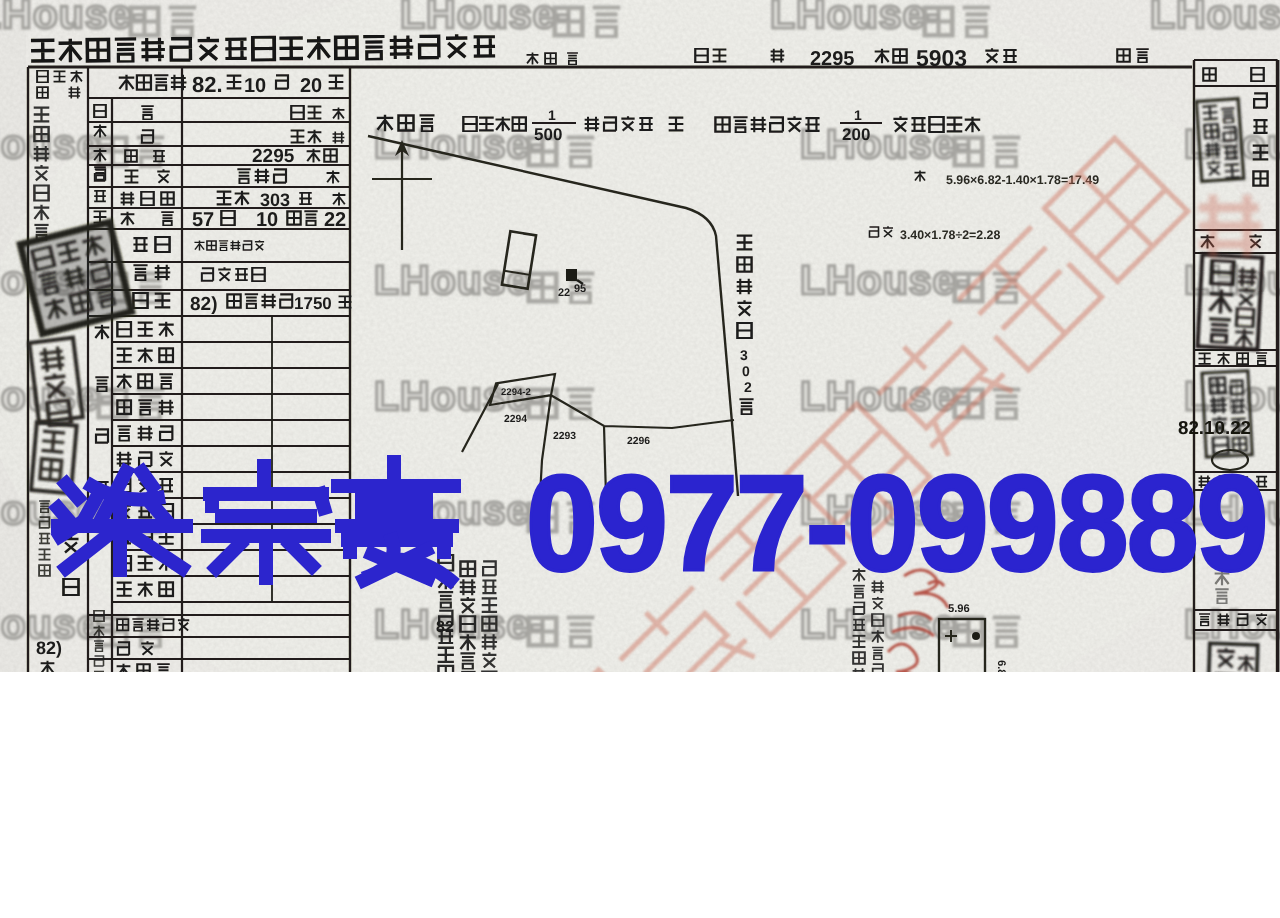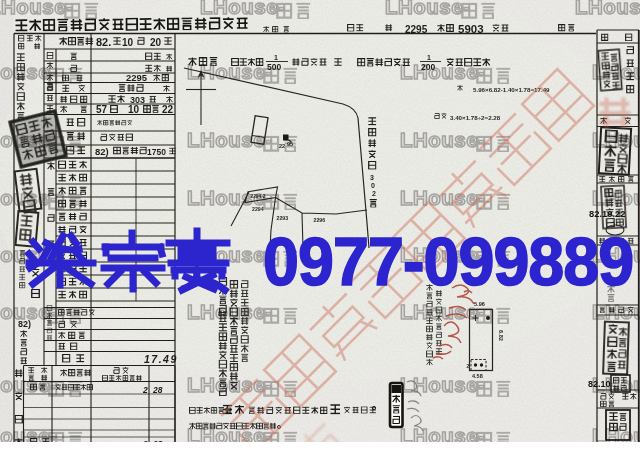--- a/index.html
+++ b/index.html
@@ -1,12 +1,12 @@
 <!DOCTYPE html>
-<html><head><meta charset="utf-8"><style>html,body{margin:0;padding:0}#pg{position:relative;width:640px;height:442px;background:#f1f0ec;overflow:hidden}</style></head><body>
+<html><head><meta charset="utf-8"><style>html,body{margin:0;padding:0}#pg{position:relative;width:640px;height:336px;background:#f1f0ec;overflow:hidden}</style></head><body>
 <div id="pg">
     <svg width="640" height="459" viewBox="0 0 640 459" style="position:absolute;left:0;top:0">
 <defs>
 <symbol id="z0" viewBox="0 0 12 12">
           <path d="M1 .5h10v11H1z" fill="none" stroke="currentColor" stroke-width="1.8"></path>
           <path d="M1 6h10" stroke="currentColor" stroke-width="1.5" fill="none"></path>
         </symbol>
 <symbol id="z1" viewBox="0 0 12 12">
           <path d="M.5 1.2h11M.5 6h11M.5 10.8h11M6 .5v11" stroke="currentColor" stroke-width="1.6" fill="none"></path>
         </symbol>

